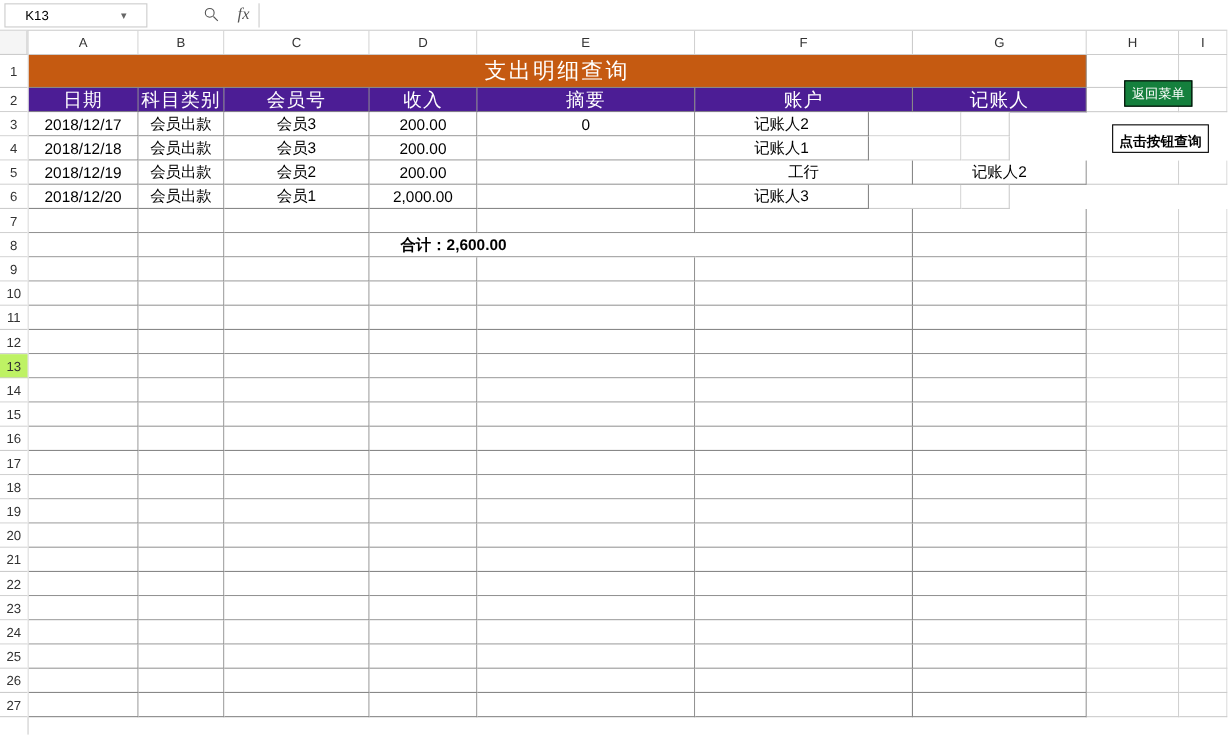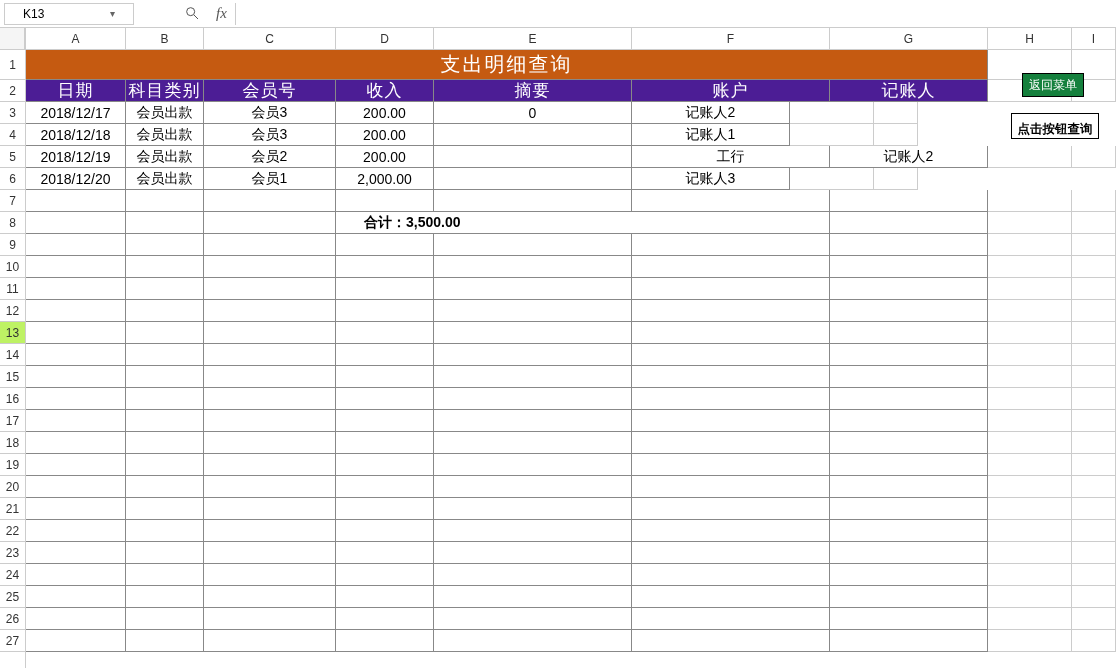--- a/index.html
+++ b/index.html
@@ -297,21 +297,21 @@
           <div class="cell block wE"></div>
           <div class="cell block wF"></div>
           <div class="cell block wG"></div>
           <div class="cell wH"></div>
           <div class="cell wI"></div>
         </div>
         <div class="grid-row">
           <div class="cell block wA"></div>
           <div class="cell block wB"></div>
           <div class="cell block wC"></div>
-          <div class="cell block bold summary-cell" style="width: 296px;">合计：3,500.00</div>
+          <div class="cell block bold summary-cell" style="width: 296px;">合计：2,600.00</div>
           <div class="cell block wF"></div>
           <div class="cell block wG"></div>
           <div class="cell wH"></div>
           <div class="cell wI"></div>
         </div>
         <div class="grid-row">
           <div class="cell block wA"></div>
           <div class="cell block wB"></div>
           <div class="cell block wC"></div>
           <div class="cell block wD"></div>

